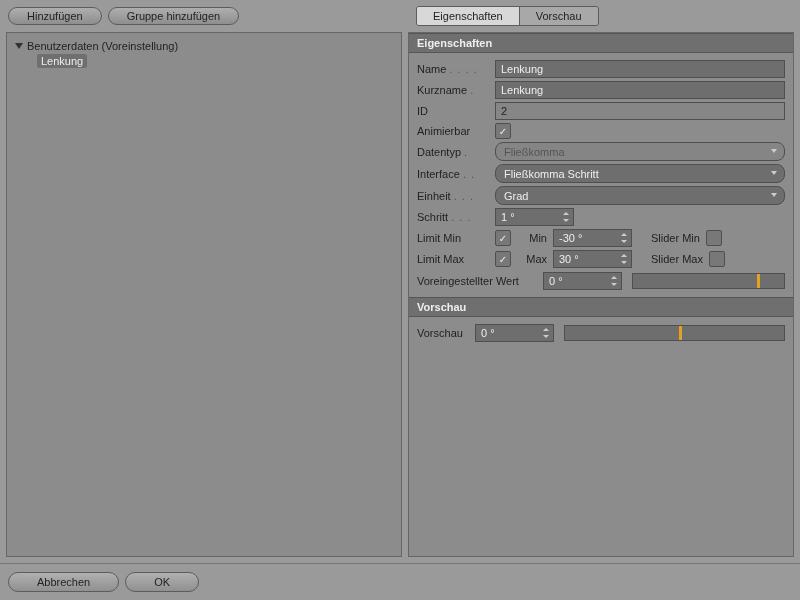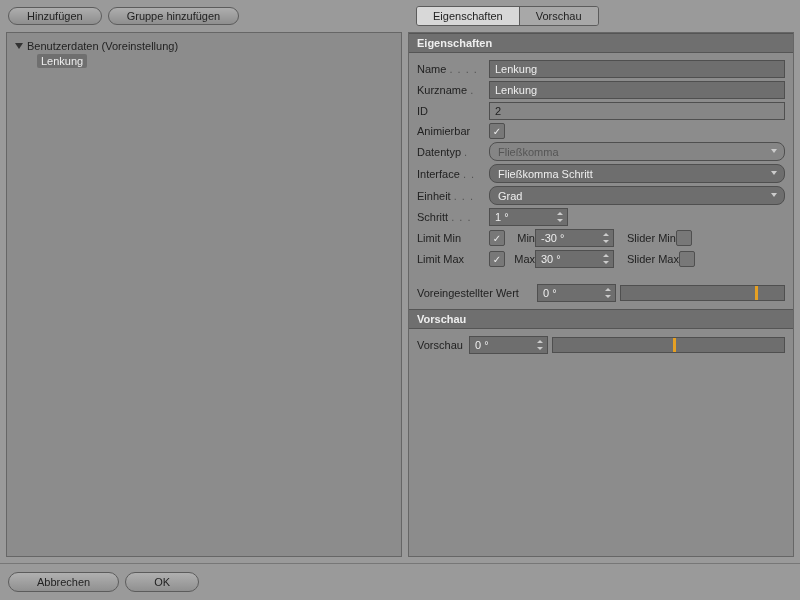--- a/index.html
+++ b/index.html
@@ -15,21 +15,21 @@
 .tab.active{background:#d8d8d8}
 .tab + .tab{border-left:1px solid #5c5c5c}
 .body{flex:1;display:flex;gap:6px;padding:0 6px 6px 6px;min-height:0}
 .panel{background:#8c8c8c;border:1px solid #666;flex:1;min-height:0;overflow:hidden;display:flex;flex-direction:column}
 .left .tree{padding:6px 8px;color:#222;font-size:11px}
 .tree-row{display:flex;align-items:center;gap:4px;padding:1px 0}
 .tree-arrow{width:0;height:0;border-left:4px solid transparent;border-right:4px solid transparent;border-top:6px solid #333}
 .tree-child{margin-left:22px;color:#eee;background:#6f6f6f;padding:1px 4px;border-radius:2px;display:inline-block}
 .section-header{background:#6f6f6f;color:#eee;font-weight:bold;padding:3px 8px;font-size:11px;border-top:1px solid #555;border-bottom:1px solid #555}
 .props{padding:4px 8px;color:#222}
-.row{display:flex;align-items:center;margin:3px 0;gap:0;font-size:11px}
+.row{display:flex;align-items:center;margin:3px 0;gap:6px;font-size:11px}
 .lbl{width:72px;color:#222}
 .dots{color:#555;letter-spacing:1px}
 .txt{flex:1;height:16px;background:#6e6e6e;border:1px solid #4f4f4f;color:#eee;padding:0 5px;font-size:11px}
 .txt.ro{background:#868686;color:#222}
 .chk{width:14px;height:14px;border:1px solid #4f4f4f;background:#787878;display:inline-flex;align-items:center;justify-content:center;color:#eee;font-size:10px;border-radius:2px}
 .chk.on::after{content:"✓"}
 .sel{flex:1;height:17px;background:#6e6e6e;border:1px solid #4f4f4f;border-radius:8px;color:#eee;padding:0 18px 0 8px;position:relative;font-size:11px;display:flex;align-items:center}
 .sel::after{content:"";position:absolute;right:7px;top:6px;width:0;height:0;border-left:3px solid transparent;border-right:3px solid transparent;border-top:4px solid #ccc}
 .sel.dis{background:#858585;color:#555}
 .spin{width:58px;height:16px;background:#6e6e6e;border:1px solid #4f4f4f;color:#eee;padding:0 14px 0 5px;position:relative;font-size:11px;display:flex;align-items:center}
@@ -120,21 +120,21 @@
             <span class="chk"></span>
           </div>
           <div class="row">
             <span class="lbl">Limit Max</span>
             <span class="chk on"></span>
             <span class="mini-lbl">Max</span>
             <div class="spin">30 °</div>
             <span class="mini-lbl2">Slider Max</span>
             <span class="chk"></span>
           </div>
-          <div class="row" style="margin-top:16px">
+          <div class="row" style="margin-top:4px">
             <span class="lbl" style="width:120px">Voreingestellter Wert</span>
             <div class="spin">0 °</div>
             <div class="slider-track">
               <div class="slider-mark" style="left:82%"></div>
             </div>
           </div>
         </div>
 
         <div class="section-header">Vorschau</div>
         <div class="props">

